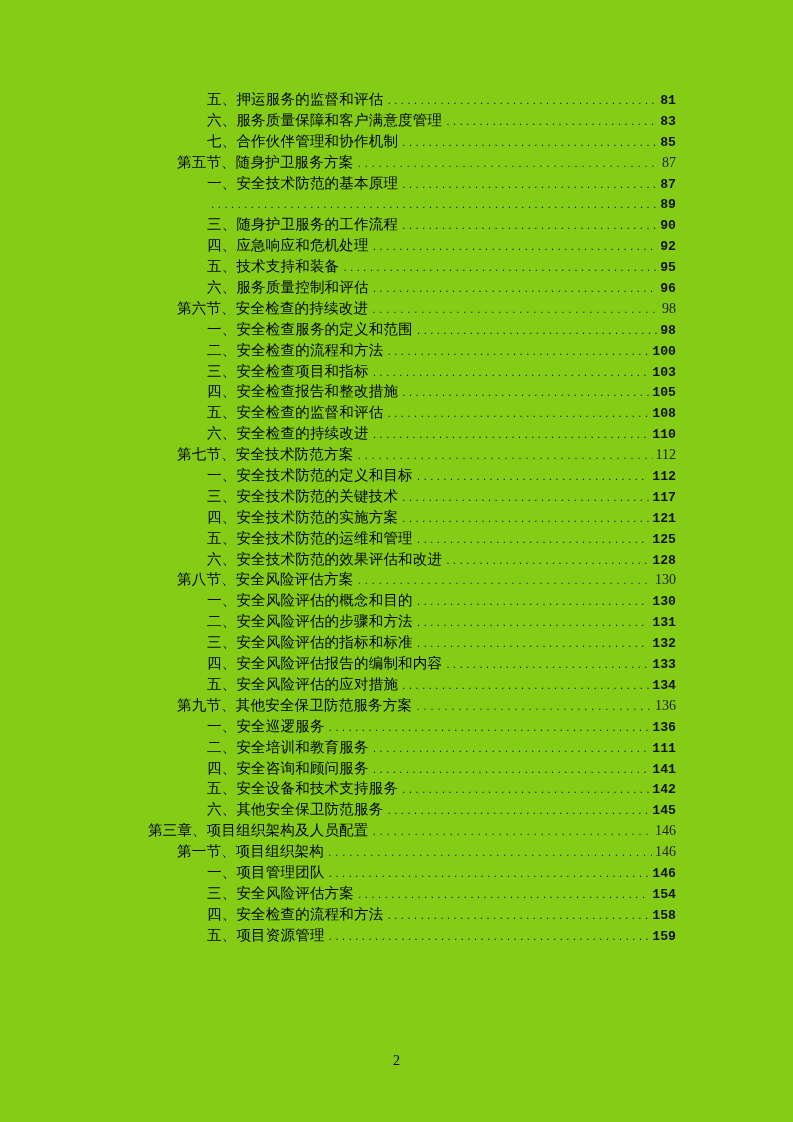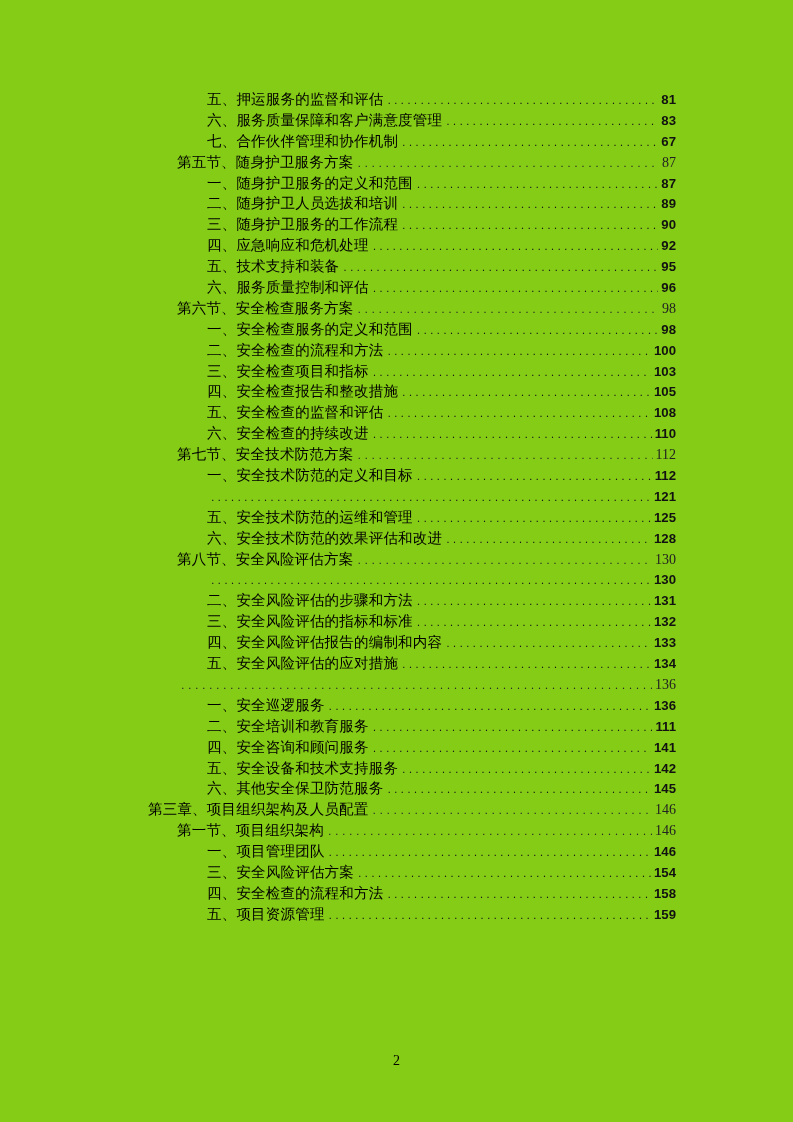--- a/index.html
+++ b/index.html
@@ -49,21 +49,21 @@
     font-family: "DejaVu Sans", sans-serif;
     font-size: 11px;
     letter-spacing: 3.1px;
     color: #1a1a1a;
   }
   .pg {
     white-space: nowrap;
     text-align: right;
   }
   .lvl3 .pg {
-    font-family: Liberation Sans, sans-serif;
+    font-family: Liberation Mono, monospace;
     font-size: 13.2px;
     font-weight: bold;
     color: #111111;
   }
   .lvl2 .pg, .lvl1 .pg {
     font-family: "Liberation Serif", serif;
     font-size: 14px;
     font-weight: normal;
     color: #222222;
   }
@@ -95,34 +95,33 @@
     <span class="pg">81</span>
   </div>
       <div class="entry lvl3">
     <span class="t">六、服务质量保障和客户满意度管理</span>
     <span class="leader"></span>
     <span class="pg">83</span>
   </div>
       <div class="entry lvl3">
     <span class="t">七、合作伙伴管理和协作机制</span>
     <span class="leader"></span>
-    <span class="pg">67</span>
+    <span class="pg">85</span>
   </div>
       <div class="entry lvl2">
     <span class="t">第五节、随身护卫服务方案</span>
     <span class="leader"></span>
     <span class="pg">87</span>
   </div>
       <div class="entry lvl3">
-    <span class="t">一、随身护卫服务的定义和范围</span>
+    <span class="t">一、安全技术防范的基本原理</span>
     <span class="leader"></span>
     <span class="pg">87</span>
   </div>
       <div class="entry lvl3">
-    <span class="t">二、随身护卫人员选拔和培训</span>
     <span class="leader"></span>
     <span class="pg">89</span>
   </div>
       <div class="entry lvl3">
     <span class="t">三、随身护卫服务的工作流程</span>
     <span class="leader"></span>
     <span class="pg">90</span>
   </div>
       <div class="entry lvl3">
     <span class="t">四、应急响应和危机处理</span>
@@ -133,21 +132,21 @@
     <span class="t">五、技术支持和装备</span>
     <span class="leader"></span>
     <span class="pg">95</span>
   </div>
       <div class="entry lvl3">
     <span class="t">六、服务质量控制和评估</span>
     <span class="leader"></span>
     <span class="pg">96</span>
   </div>
       <div class="entry lvl2">
-    <span class="t">第六节、安全检查服务方案</span>
+    <span class="t">第六节、安全检查的持续改进</span>
     <span class="leader"></span>
     <span class="pg">98</span>
   </div>
       <div class="entry lvl3">
     <span class="t">一、安全检查服务的定义和范围</span>
     <span class="leader"></span>
     <span class="pg">98</span>
   </div>
       <div class="entry lvl3">
     <span class="t">二、安全检查的流程和方法</span>
@@ -178,39 +177,46 @@
     <span class="t">第七节、安全技术防范方案</span>
     <span class="leader"></span>
     <span class="pg">112</span>
   </div>
       <div class="entry lvl3">
     <span class="t">一、安全技术防范的定义和目标</span>
     <span class="leader"></span>
     <span class="pg">112</span>
   </div>
       <div class="entry lvl3">
+    <span class="t">三、安全技术防范的关键技术</span>
+    <span class="leader"></span>
+    <span class="pg">117</span>
+  </div>
+      <div class="entry lvl3">
+    <span class="t">四、安全技术防范的实施方案</span>
     <span class="leader"></span>
     <span class="pg">121</span>
   </div>
       <div class="entry lvl3">
     <span class="t">五、安全技术防范的运维和管理</span>
     <span class="leader"></span>
     <span class="pg">125</span>
   </div>
       <div class="entry lvl3">
     <span class="t">六、安全技术防范的效果评估和改进</span>
     <span class="leader"></span>
     <span class="pg">128</span>
   </div>
       <div class="entry lvl2">
     <span class="t">第八节、安全风险评估方案</span>
     <span class="leader"></span>
     <span class="pg">130</span>
   </div>
       <div class="entry lvl3">
+    <span class="t">一、安全风险评估的概念和目的</span>
     <span class="leader"></span>
     <span class="pg">130</span>
   </div>
       <div class="entry lvl3">
     <span class="t">二、安全风险评估的步骤和方法</span>
     <span class="leader"></span>
     <span class="pg">131</span>
   </div>
       <div class="entry lvl3">
     <span class="t">三、安全风险评估的指标和标准</span>
@@ -221,20 +227,21 @@
     <span class="t">四、安全风险评估报告的编制和内容</span>
     <span class="leader"></span>
     <span class="pg">133</span>
   </div>
       <div class="entry lvl3">
     <span class="t">五、安全风险评估的应对措施</span>
     <span class="leader"></span>
     <span class="pg">134</span>
   </div>
       <div class="entry lvl2">
+    <span class="t">第九节、其他安全保卫防范服务方案</span>
     <span class="leader"></span>
     <span class="pg">136</span>
   </div>
       <div class="entry lvl3">
     <span class="t">一、安全巡逻服务</span>
     <span class="leader"></span>
     <span class="pg">136</span>
   </div>
       <div class="entry lvl3">
     <span class="t">二、安全培训和教育服务</span>

